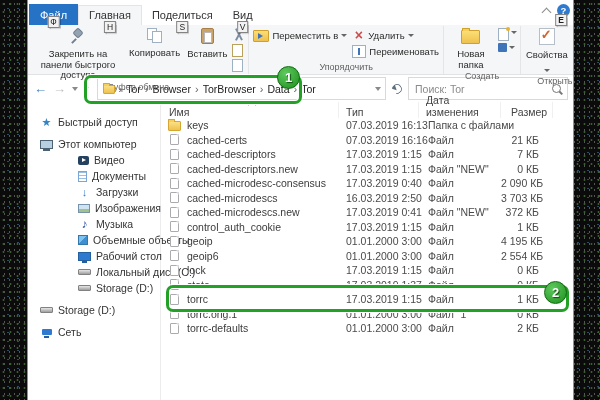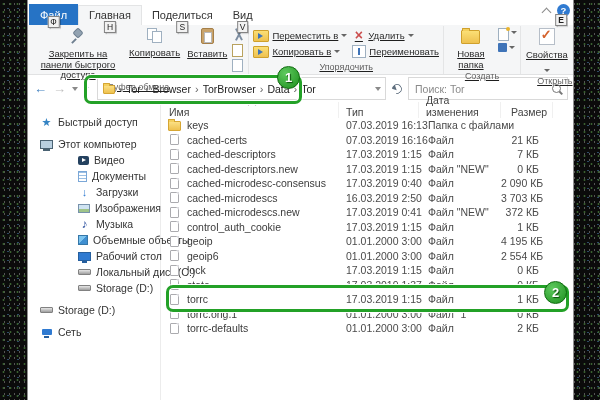--- a/index.html
+++ b/index.html
@@ -31,21 +31,21 @@
   .chev-up{width:6px;height:6px;border-left:1.5px solid #8a8a8a;border-top:1.5px solid #8a8a8a;
     transform:rotate(45deg);margin-top:3px;}
   .help{width:13px;height:13px;border-radius:50%;background:#2f7ad1;color:#fff;font-size:9.5px;
     font-weight:bold;text-align:center;line-height:13px;position:relative;}
   .help::before{content:"?";}
   .help .keytip{left:4px;top:10px;}
 
   
   .ribbon{height:48px;background:#f5f6f7;border-bottom:1px solid #e1e2e3;display:flex;
     padding:1px 0 0 1px;position:relative;}
-  .rgroup{display:flex;flex-direction:column;padding:0 2px;text-decoration:underline;}
+  .rgroup{display:flex;flex-direction:column;padding:0 2px;}
   .rgroup + .rgroup{border-left:1px solid #e4e5e6;}
   .rg-content{flex:1;display:flex;align-items:flex-start;gap:1px;}
   .rg-label{text-align:center;font-size:9px;color:#606060;padding:0 2px 2px;white-space:nowrap;}
   .bigbtn{display:flex;flex-direction:column;align-items:center;text-align:center;gap:5px;
     font-size:9.5px;line-height:1.12;color:#2b2b2b;padding:1px 3px;white-space:normal;}
   .bigbtn .lbl{white-space:normal;}
   .smallrow{display:flex;align-items:center;gap:3px;font-size:9.5px;color:#2b2b2b;height:15px;
     padding:0 2px;white-space:nowrap;}
   .smallcol{display:flex;flex-direction:column;justify-content:flex-start;gap:1px;padding-top:2px;}
   .dd{width:0;height:0;border:3px solid transparent;border-top:3.5px solid #666;margin-top:3px;flex:none;}
@@ -245,25 +245,20 @@
     </div>
 
     <div class="rgroup">
       <div class="rg-content">
         <div class="smallcol">
           <div class="smallrow">
             <span class="ri ri-fold"></span>
             <span>Переместить в</span>
             <span class="dd"></span>
           </div>
-          <div class="smallrow">
-            <span class="ri ri-fold"></span>
-            <span>Копировать в</span>
-            <span class="dd"></span>
-          </div>
         </div>
         <div class="smallcol">
           <div class="smallrow">
             <span class="ri ri-x"></span>
             <span>Удалить</span>
             <span class="dd"></span>
           </div>
           <div class="smallrow">
             <span class="ri ri-ren"></span>
             <span>Переименовать</span>

